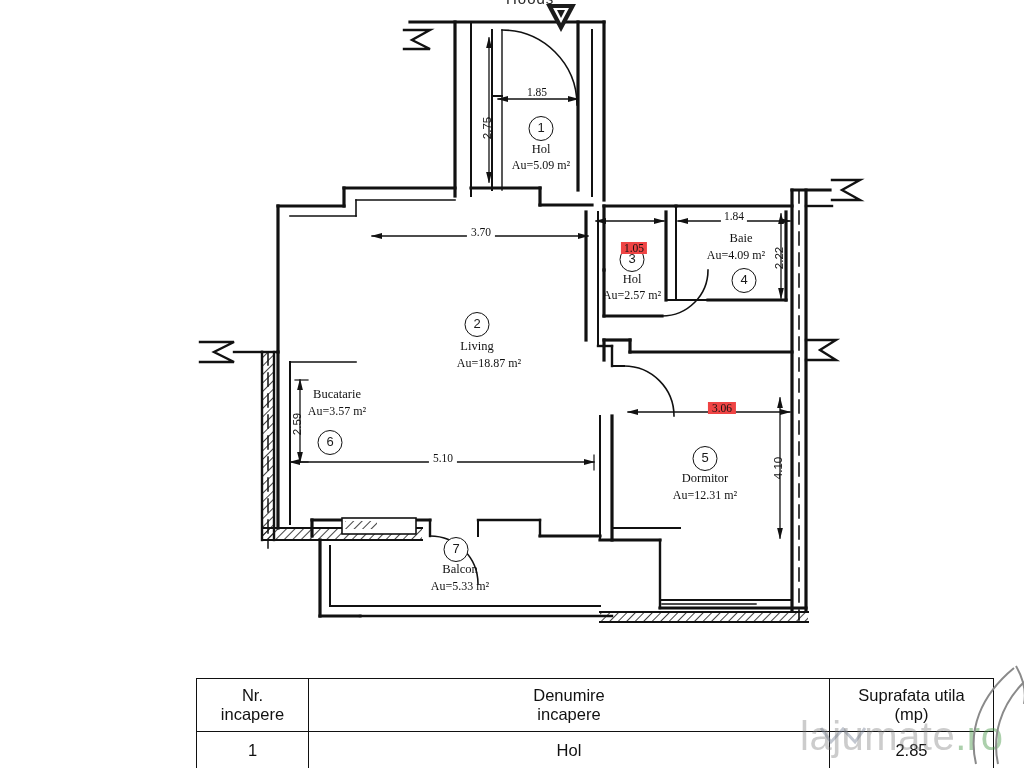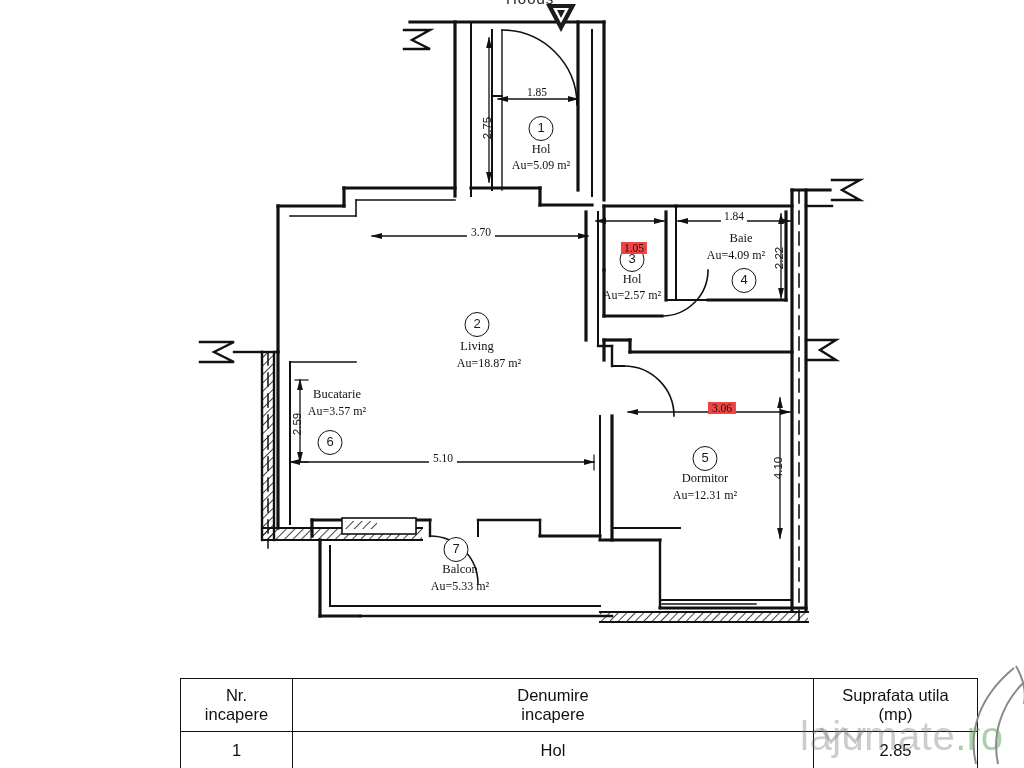--- a/index.html
+++ b/index.html
@@ -18,21 +18,21 @@
   .dim{font-size:11.5px;color:#111;}
   .dim.vert{transform-origin:0 0;}
   .ctr{transform:translateX(-50%);font-family:Liberation Serif, serif;}
 
   
   .rnum{position:absolute;width:23px;height:23px;border:1.6px solid #111;
         border-radius:50%;font-size:13px;line-height:21px;text-align:center;
         background:#fff;transform:translateX(-50%);}
 
   
-  #table-wrap{position:absolute;left:180px;top:678px;width:797px;height:90px;}
+  #table-wrap{position:absolute;left:196px;top:678px;width:797px;height:90px;}
   table.legend{border-collapse:collapse;width:797px;table-layout:fixed;}
   table.legend th,table.legend td{border:1.7px solid #111;text-align:center;
         font-size:16.5px;font-family:"Liberation Sans","DejaVu Sans",sans-serif;
         color:#111;padding:1px 2px;}
   table.legend th{font-weight:normal;line-height:1.15;height:50px;vertical-align:middle;}
   table.legend td{height:34px;vertical-align:middle;}
   col.c1{width:112px;} col.c2{width:521px;} col.c3{width:164px;}
 
   
   #wm-bottom{position:absolute;left:800px;top:714px;font-size:40px;

